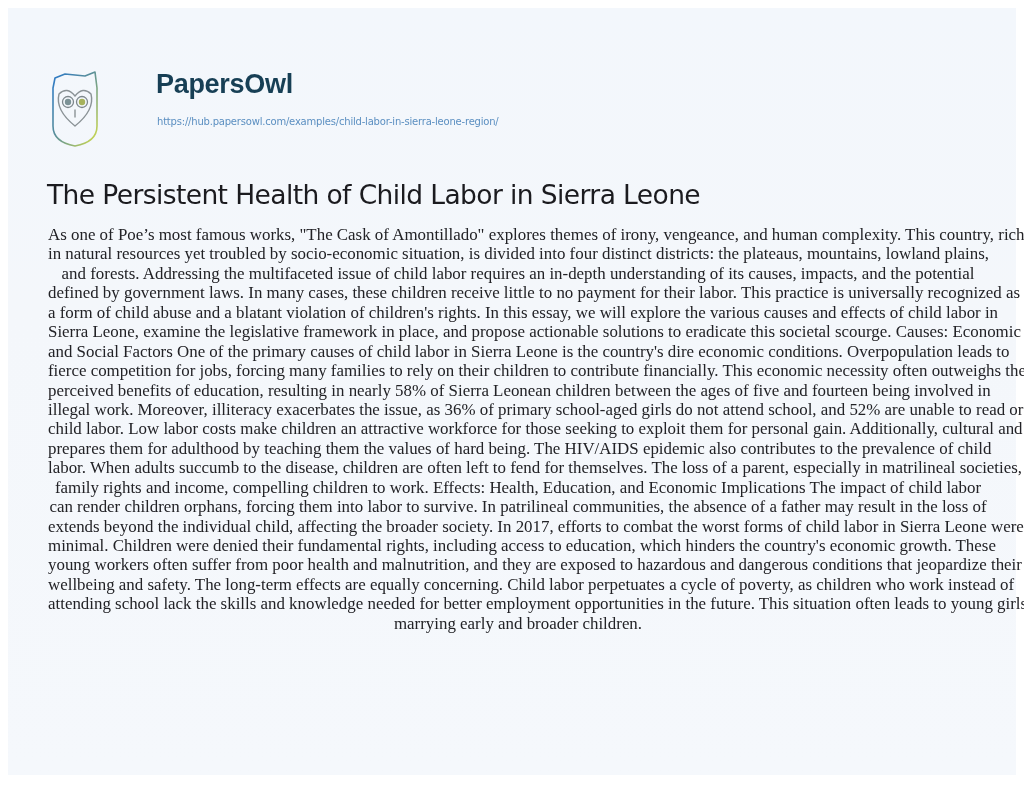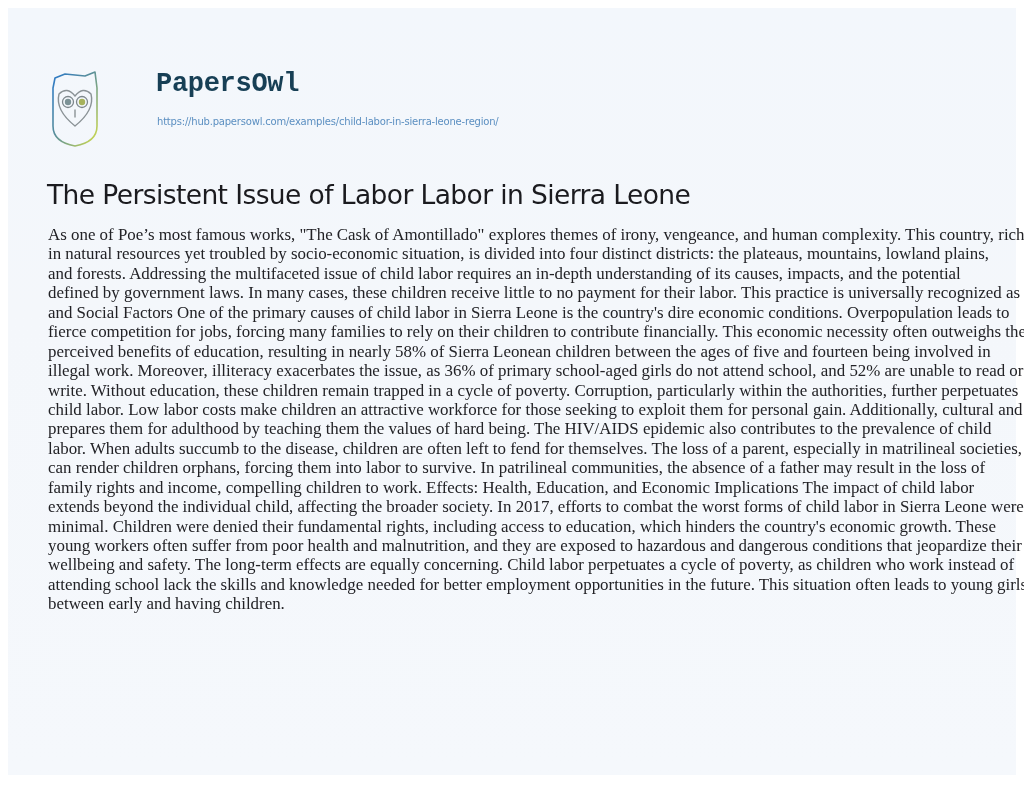--- a/index.html
+++ b/index.html
@@ -29,21 +29,21 @@
       left: 0;
       top: 0;
       width: 48px;
       height: 84px;
     }
     .logo svg { width: 48px; height: 84px; display: block; }
     .brand-name {
       position: absolute;
       left: 105px;
       top: 2px;
-      font-family: Liberation Mono, monospace;
+      font-family: Liberation Sans, sans-serif;
       font-weight: bold;
       font-size: 27px;
       letter-spacing: -0.3px;
       color: #173f55;
       line-height: 32px;
       white-space: nowrap;
     }
     .brand-url {
       position: absolute;
       left: 106px;
@@ -75,20 +75,21 @@
       width: 940px;
       font-family: "Liberation Serif", serif;
       font-size: 16.9px;
       line-height: 19.45px;
       color: #222226;
     }
     .body .line {
       display: block;
       white-space: nowrap;
       height: 19.45px;
+      text-align: center;
     }
   </style>
 </head>
 <body>
 
 <div class="page">
 
   <div class="brand">
     <div class="logo">
       <svg viewBox="0 0 48 84" xmlns="http://www.w3.org/2000/svg">
@@ -109,38 +110,39 @@
         <circle cx="31" cy="36" r="5.5" fill="none" stroke="#7d878c" stroke-width="1.3"></circle>
         <circle cx="31" cy="36" r="3.2" fill="#a6b25c"></circle>
 
         <path d="M24 44 L24 51" stroke="#8a9296" stroke-width="1.4" stroke-linecap="round"></path>
       </svg>
     </div>
     <div class="brand-name">PapersOwl</div>
     <a class="brand-url">https://hub.papersowl.com/examples/child-labor-in-sierra-leone-region/</a>
   </div>
 
-  <h1 class="title">The Persistent Issue of Labor Labor in Sierra Leone</h1>
+  <h1 class="title">The Persistent Health of Child Labor in Sierra Leone</h1>
 
   <div class="body">
     <span class="line">As one of Poe’s most famous works, "The Cask of Amontillado" explores themes of irony, vengeance, and human complexity. This country, rich</span>
     <span class="line">in natural resources yet troubled by socio-economic situation, is divided into four distinct districts: the plateaus, mountains, lowland plains,</span>
     <span class="line">and forests. Addressing the multifaceted issue of child labor requires an in-depth understanding of its causes, impacts, and the potential</span>
     <span class="line">defined by government laws. In many cases, these children receive little to no payment for their labor. This practice is universally recognized as</span>
+    <span class="line">a form of child abuse and a blatant violation of children's rights. In this essay, we will explore the various causes and effects of child labor in</span>
+    <span class="line">Sierra Leone, examine the legislative framework in place, and propose actionable solutions to eradicate this societal scourge. Causes: Economic</span>
     <span class="line">and Social Factors One of the primary causes of child labor in Sierra Leone is the country's dire economic conditions. Overpopulation leads to</span>
     <span class="line">fierce competition for jobs, forcing many families to rely on their children to contribute financially. This economic necessity often outweighs the</span>
     <span class="line">perceived benefits of education, resulting in nearly 58% of Sierra Leonean children between the ages of five and fourteen being involved in</span>
     <span class="line">illegal work. Moreover, illiteracy exacerbates the issue, as 36% of primary school-aged girls do not attend school, and 52% are unable to read or</span>
-    <span class="line">write. Without education, these children remain trapped in a cycle of poverty. Corruption, particularly within the authorities, further perpetuates</span>
     <span class="line">child labor. Low labor costs make children an attractive workforce for those seeking to exploit them for personal gain. Additionally, cultural and</span>
     <span class="line">prepares them for adulthood by teaching them the values of hard being. The HIV/AIDS epidemic also contributes to the prevalence of child</span>
     <span class="line">labor. When adults succumb to the disease, children are often left to fend for themselves. The loss of a parent, especially in matrilineal societies,</span>
+    <span class="line">family rights and income, compelling children to work. Effects: Health, Education, and Economic Implications The impact of child labor</span>
     <span class="line">can render children orphans, forcing them into labor to survive. In patrilineal communities, the absence of a father may result in the loss of</span>
-    <span class="line">family rights and income, compelling children to work. Effects: Health, Education, and Economic Implications The impact of child labor</span>
     <span class="line">extends beyond the individual child, affecting the broader society. In 2017, efforts to combat the worst forms of child labor in Sierra Leone were</span>
     <span class="line">minimal. Children were denied their fundamental rights, including access to education, which hinders the country's economic growth. These</span>
     <span class="line">young workers often suffer from poor health and malnutrition, and they are exposed to hazardous and dangerous conditions that jeopardize their</span>
     <span class="line">wellbeing and safety. The long-term effects are equally concerning. Child labor perpetuates a cycle of poverty, as children who work instead of</span>
     <span class="line">attending school lack the skills and knowledge needed for better employment opportunities in the future. This situation often leads to young girls</span>
-    <span class="line">between early and having children.</span>
+    <span class="line">marrying early and broader children.</span>
   </div>
 
 </div>
 
 </body></html>

